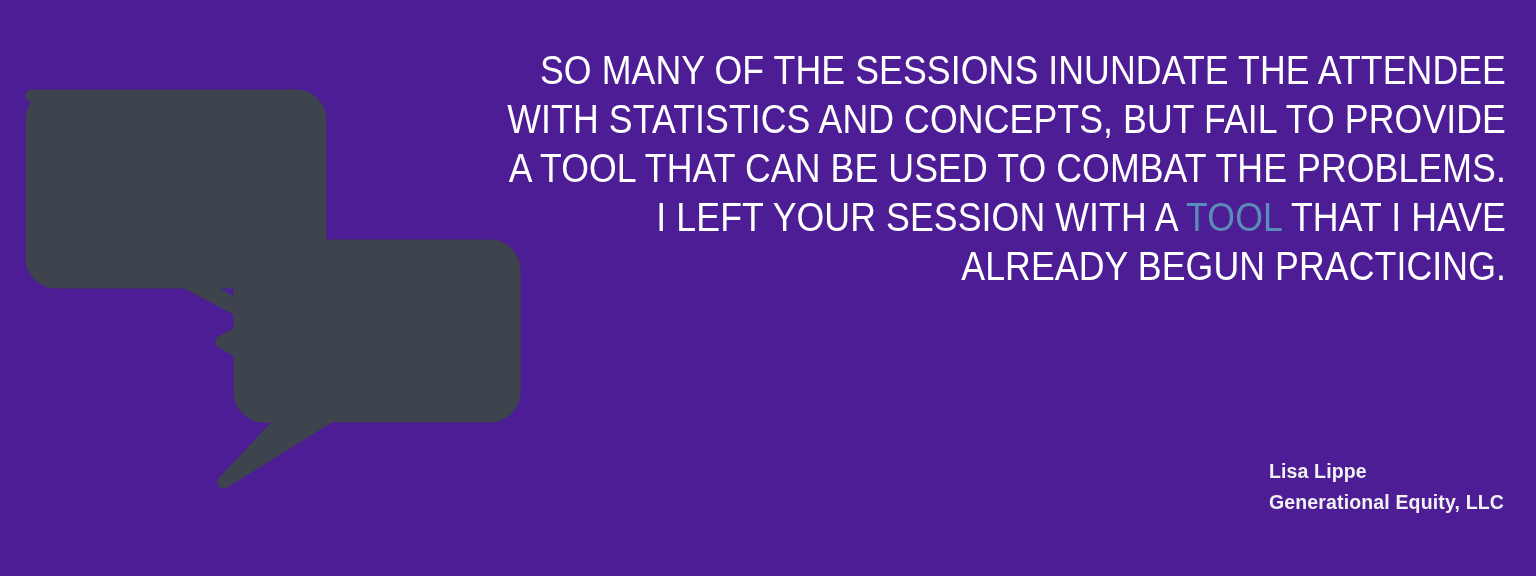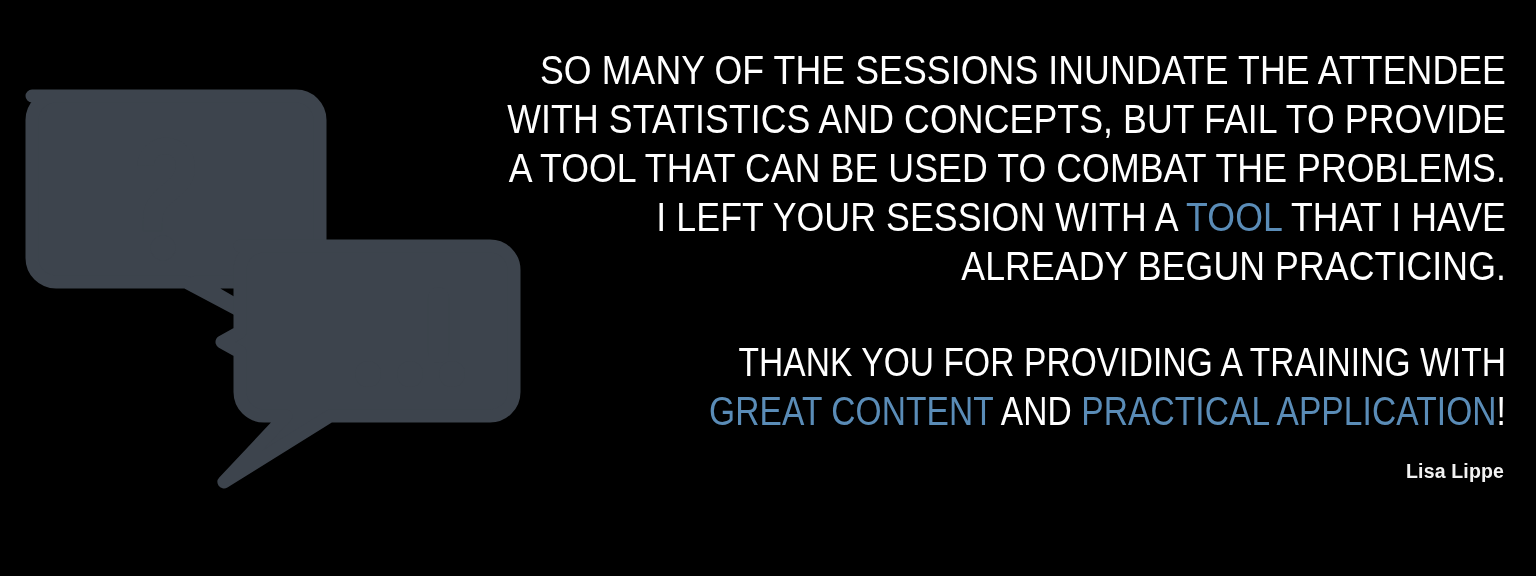--- a/index.html
+++ b/index.html
@@ -71,21 +71,21 @@
     font-size: 19.5px;
     line-height: 31px;
     font-weight: bold;
     letter-spacing: 0.15px;
     white-space: nowrap;
   }
 </style>
 </head>
 <body>
 
-<div id="stage" style="background: #000000;">
+<div id="stage" style="background: #4c1d95;">
 
   <svg id="bg-art" viewBox="0 0 1536 576" width="1536" height="576" aria-hidden="true">
     <g fill="#3d444d" stroke="#3d444d" stroke-width="13" stroke-linecap="round" stroke-linejoin="round">
 
       <path d="M 32 96
                L 296 96
                A 24 24 0 0 1 320 120
                L 320 258
                A 24 24 0 0 1 296 282
                L 196 282
@@ -159,29 +159,20 @@
 
       <div class="quote-line" style="color: rgb(255, 255, 255); display: block; transform-origin: right center; transform: scaleX(0.87013);">
         <span>I LEFT YOUR SESSION WITH A </span><span class="accent" style="color: rgb(90, 140, 183);">TOOL</span><span> THAT I HAVE</span>
       </div>
 
       <div class="quote-line" style="color: rgb(255, 255, 255); display: block; transform-origin: right center; transform: scaleX(0.87013);">
         <span>ALREADY BEGUN PRACTICING.</span>
       </div>
     </div>
 
-    <div class="quote-block" id="quote-para-2">
-
-      <div class="quote-line" style="color: rgb(255, 255, 255); display: block; transform-origin: right center; transform: scaleX(0.817764);">
-        <span>THANK YOU FOR PROVIDING A TRAINING WITH</span>
-      </div>
-
-      <div class="quote-line" style="color: rgb(255, 255, 255); display: block; transform-origin: right center; transform: scaleX(0.817764);">
-        <span class="accent" style="color: rgb(90, 140, 183);">GREAT CONTENT</span><span> AND </span><span class="accent" style="color: rgb(90, 140, 183);">PRACTICAL APPLICATION</span><span>!</span>
-      </div>
-    </div>
 
     <div id="attribution">
       <div class="attrib-line">Lisa Lippe</div>
+      <div class="attrib-line">Generational Equity, LLC</div>
     </div>
 
   </div>
 </div>
 
 </body></html>

